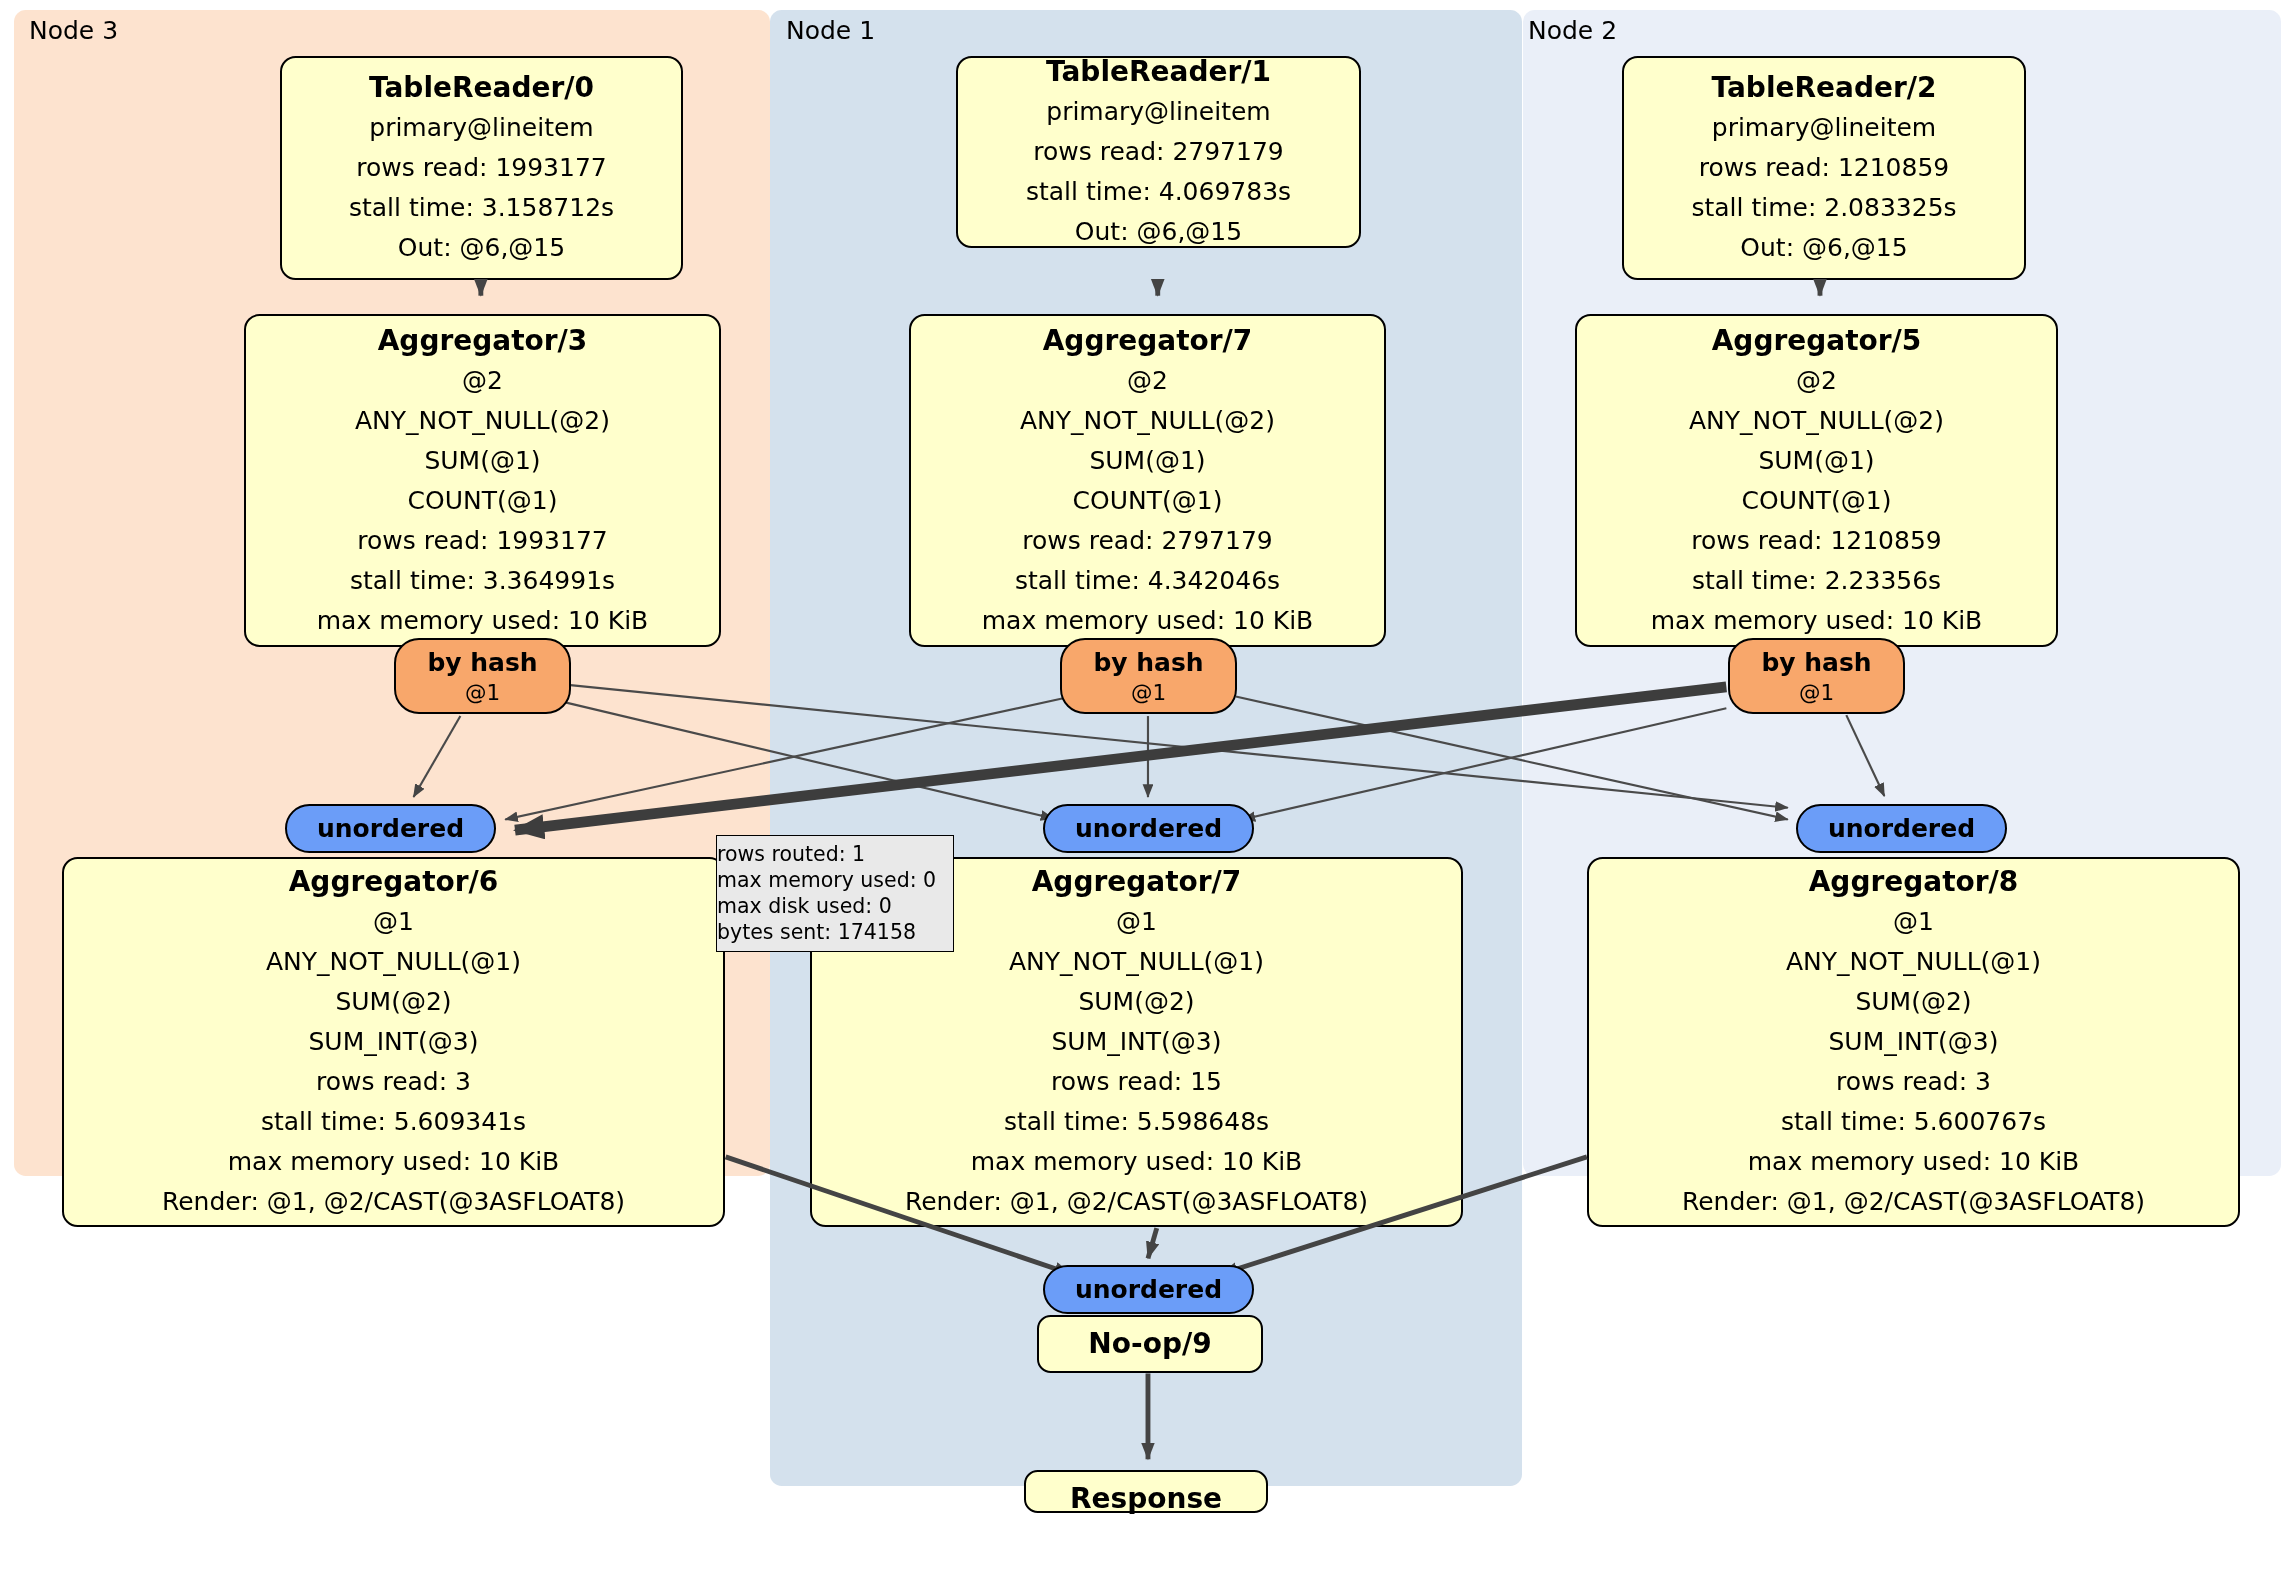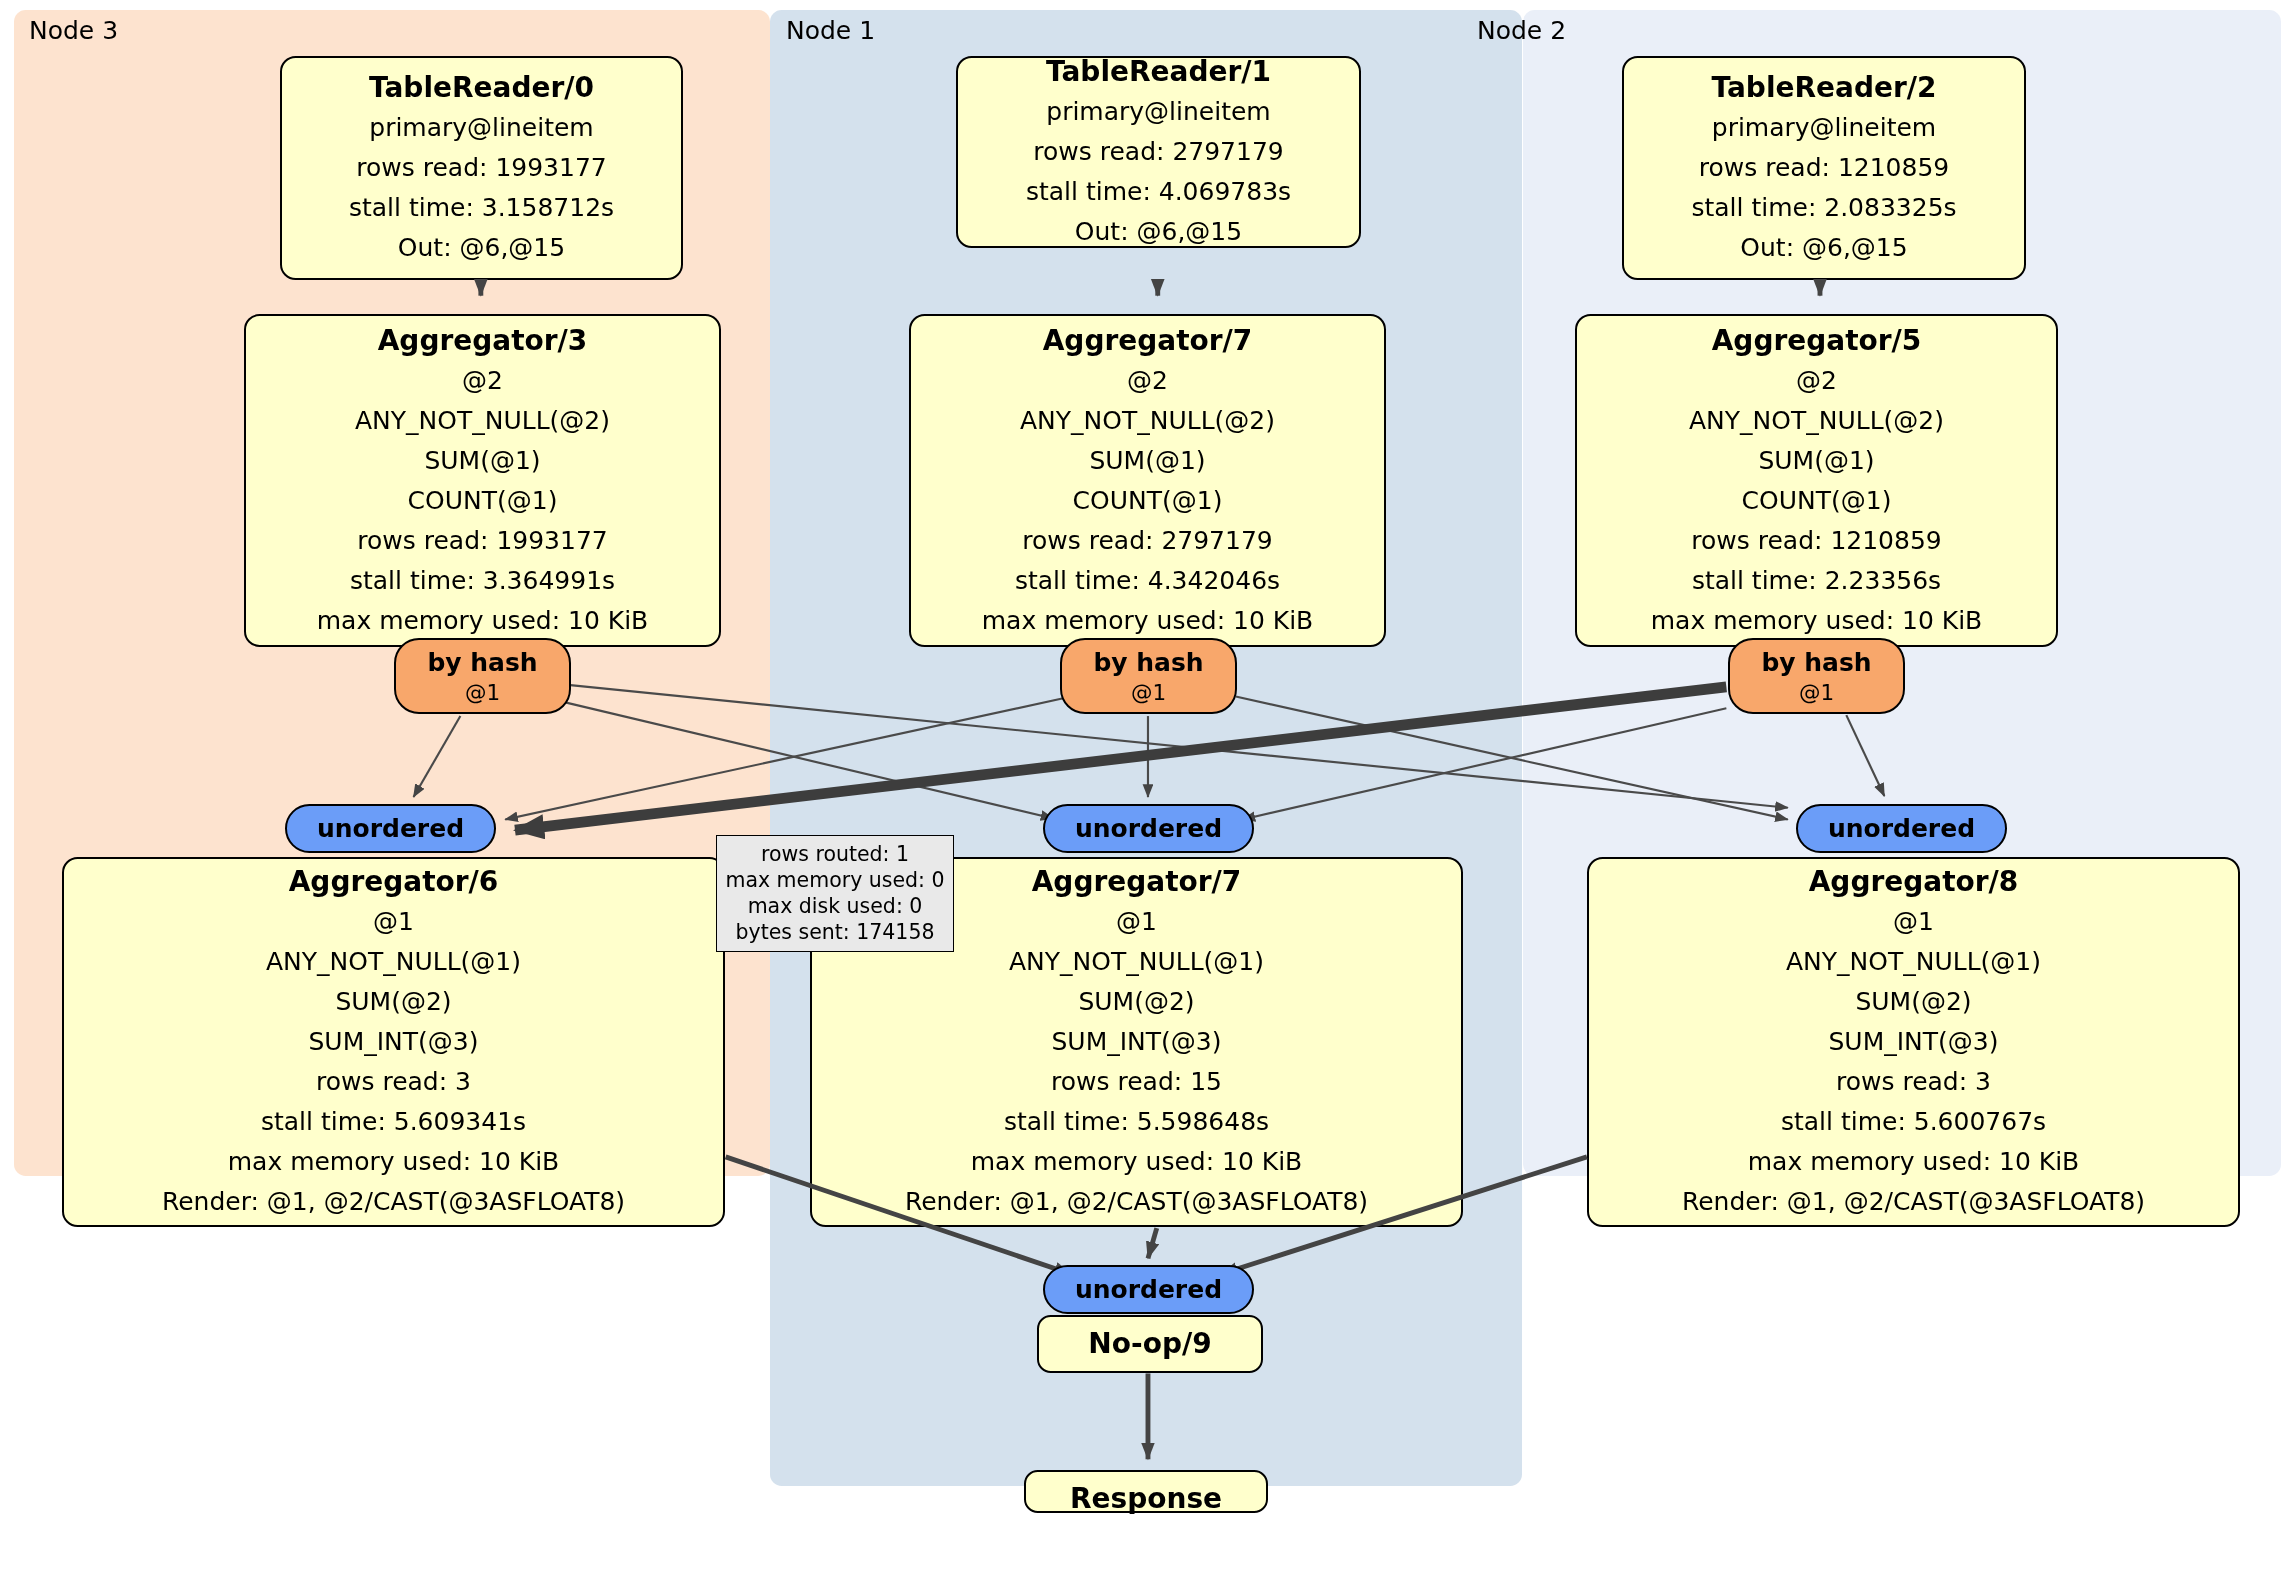--- a/index.html
+++ b/index.html
@@ -20,34 +20,34 @@
   .mini .proc-title{line-height:54px;}
   svg.edges{position:absolute;left:0;top:0;z-index:6;pointer-events:none;}
   .byhash{position:absolute;width:177px;height:76px;background:#f8a76b;border:2px solid #000;
           border-radius:25px;text-align:center;z-index:8;box-sizing:border-box;}
   .byhash-label{font-size:25px;font-weight:bold;line-height:35px;margin-top:4.9px;}
   .byhash-param{font-size:21.5px;line-height:25px;}
   .unordered{position:absolute;width:211px;height:49px;background:#6b9df8;border:2px solid #000;
              border-radius:24.4px;text-align:center;z-index:8;box-sizing:border-box;
              font-size:25px;font-weight:bold;line-height:45px;}
   .tooltip{position:absolute;left:716px;top:835px;width:238px;height:117px;background:#e9e9e9;
-           border:1px solid #000;z-index:9;text-align:center;font-size:20.5px;line-height:26px;
+           border:1px solid #000;z-index:9;font-size:20.5px;line-height:26px;
            padding-top:4.9px;box-sizing:border-box;}
 </style>
 </head>
 <body>
 
 <div id="canvas">
 
   <div class="panel" id="panel-node3"></div>
   <div class="panel" id="panel-node1"></div>
   <div class="panel" id="panel-node2"></div>
   <div class="panel-label" style="left:29px;top:15.6px;">Node 3</div>
   <div class="panel-label" style="left:786px;top:15.6px;">Node 1</div>
-  <div class="panel-label" style="left:1477px;top:15.6px;">Node 2</div>
+  <div class="panel-label" style="left:1528px;top:15.6px;">Node 2</div>
 
   <div class="proc" style="left:280px;top:56px;width:403px;height:224px;">
     <div class="proc-title">TableReader/0</div>
     <div class="proc-line">primary@lineitem</div>
     <div class="proc-line">rows read: 1993177</div>
     <div class="proc-line">stall time: 3.158712s</div>
     <div class="proc-line">Out: @6,@15</div>
   </div>
   <div class="proc" style="left:956px;top:56px;width:405px;height:192px;">
     <div class="proc-title">TableReader/1</div>

